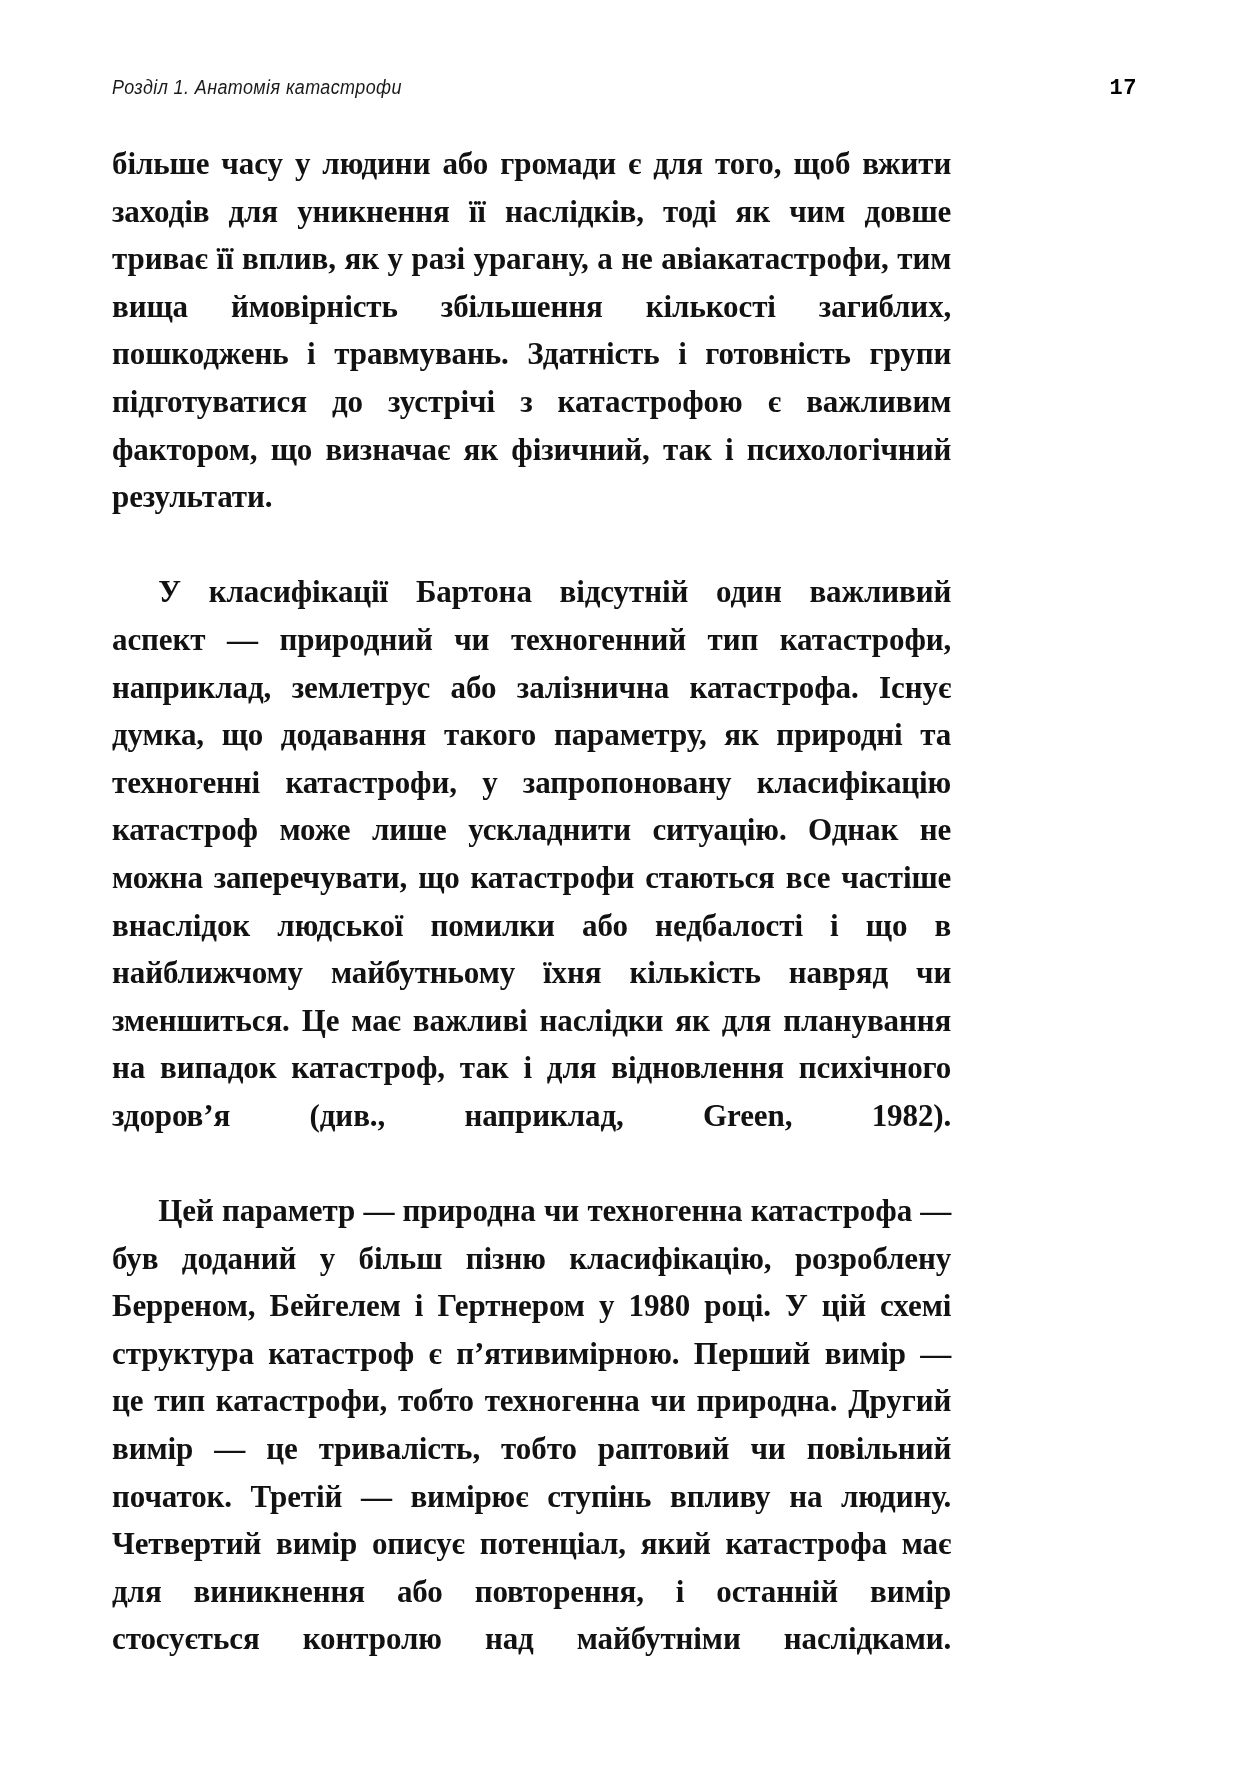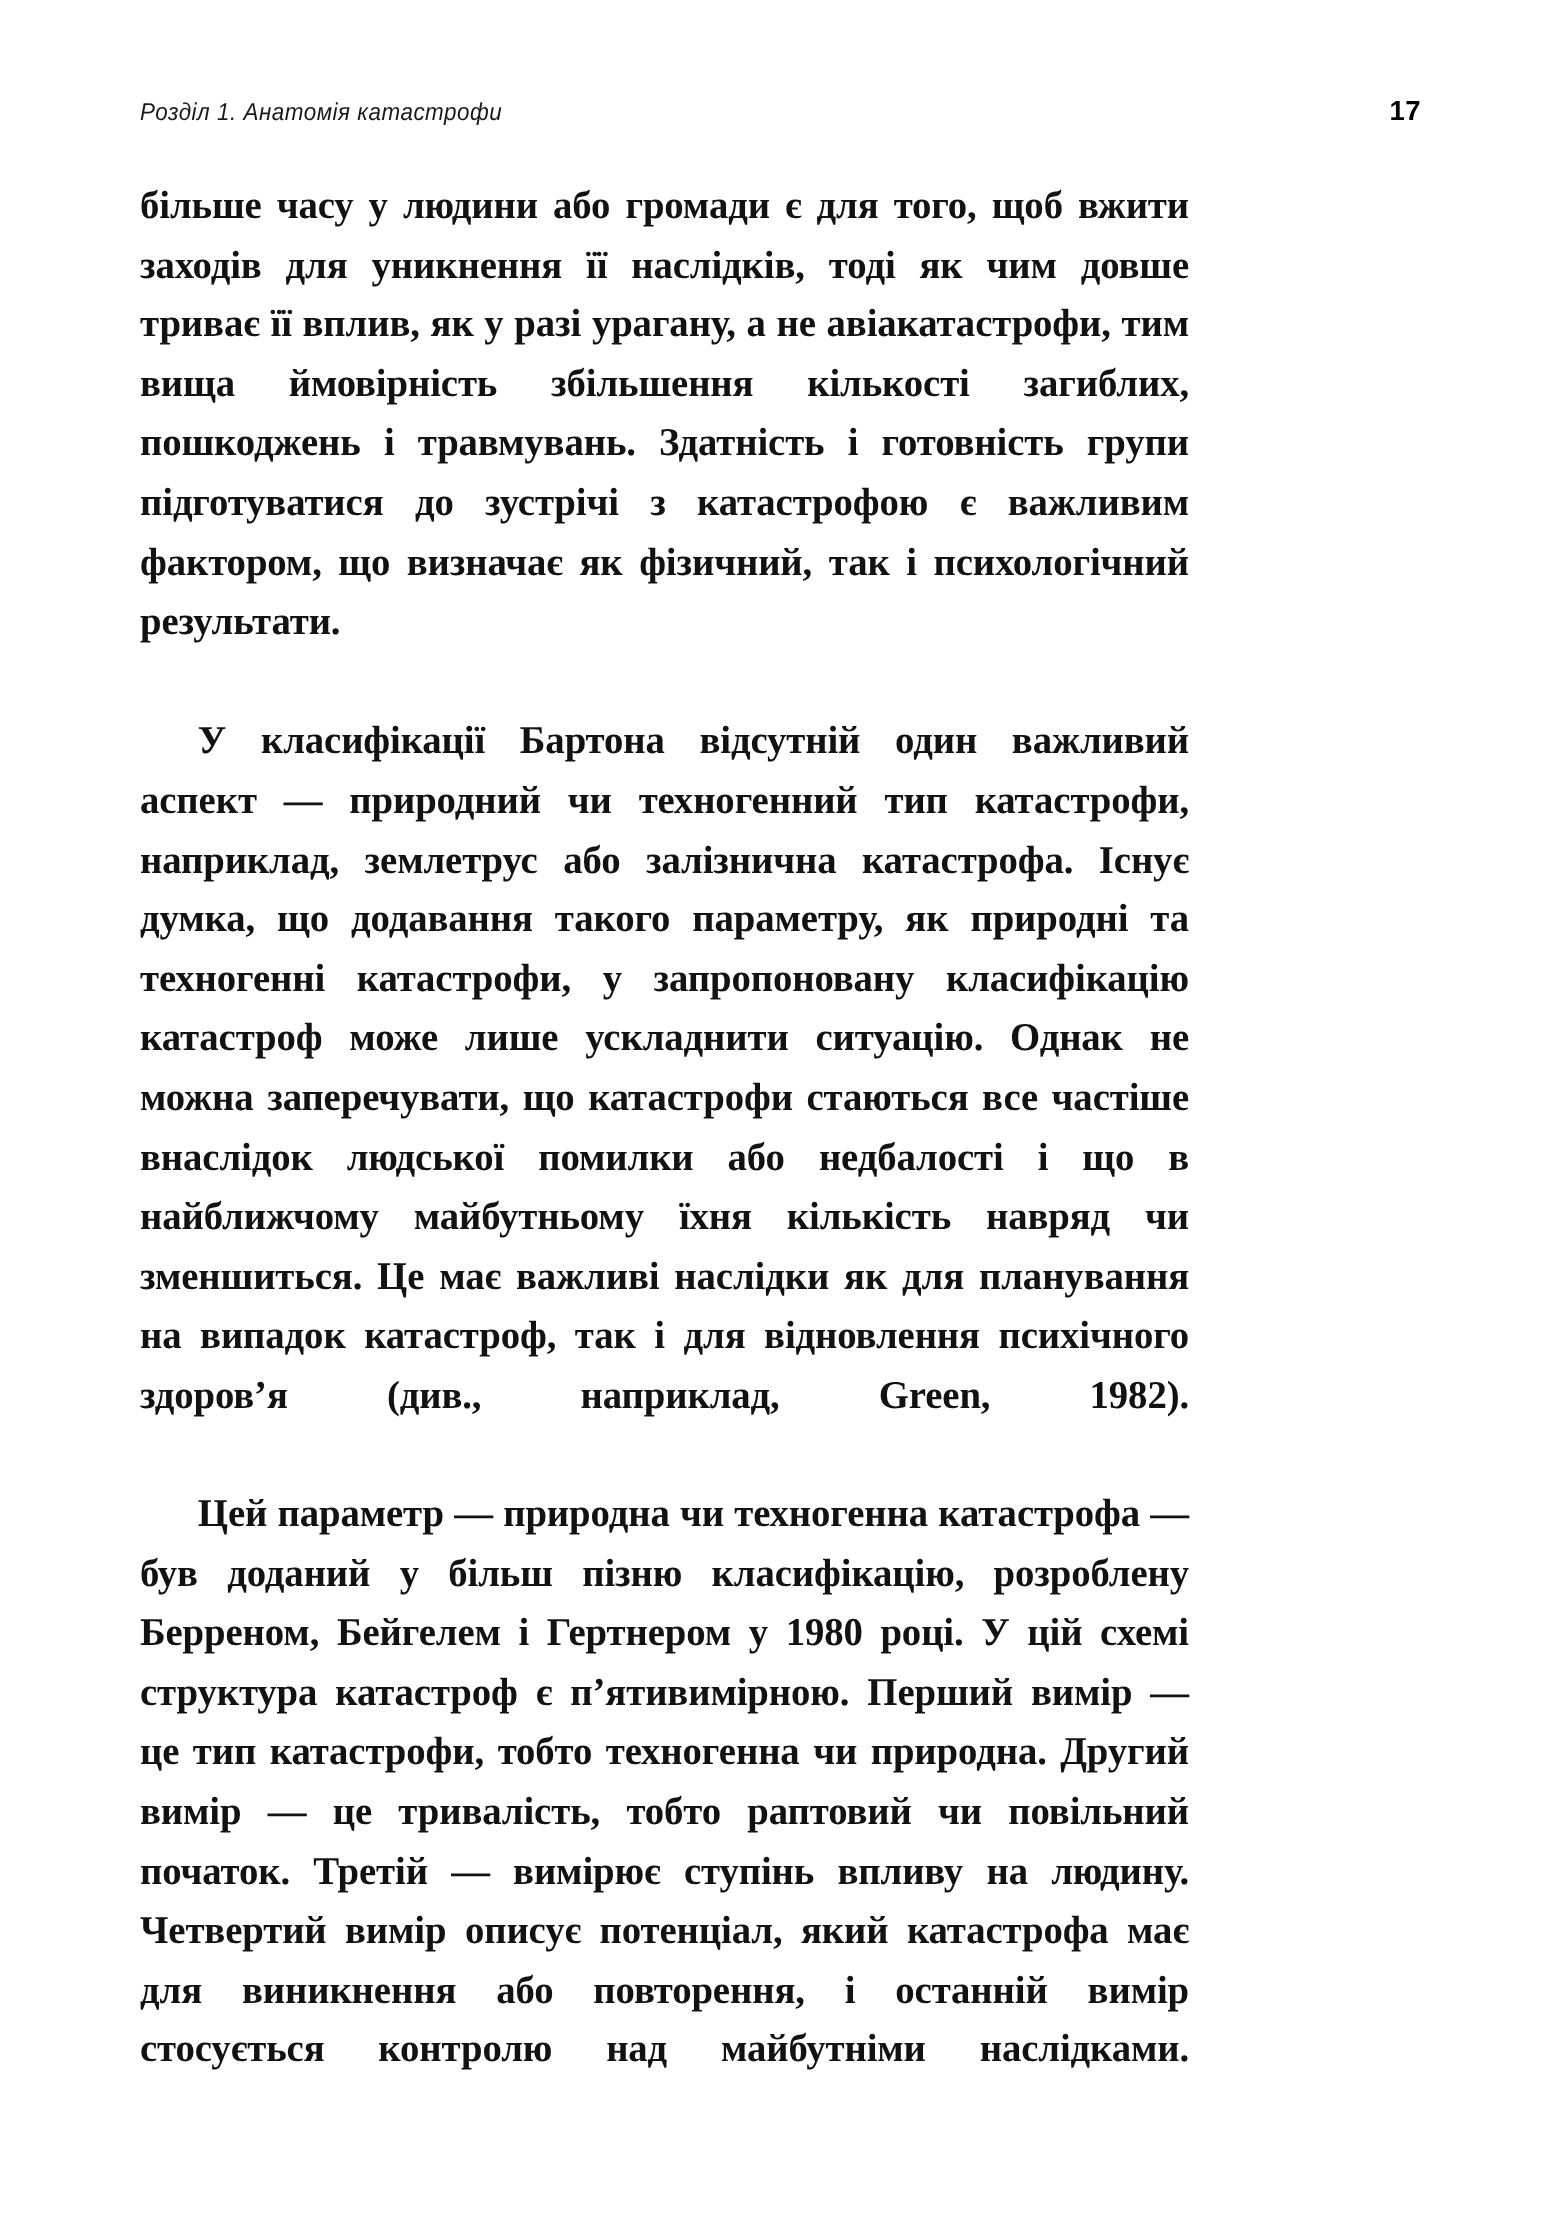--- a/index.html
+++ b/index.html
@@ -36,21 +36,21 @@
     font-style: italic;
     font-size: 19.5px;
     letter-spacing: 0.45px;
     color: #1a1a1a;
     transform: scaleX(0.92);
     transform-origin: left center;
     white-space: nowrap;
   }
 
   .running-head-folio {
-    font-family: Liberation Sans, sans-serif;
+    font-family: Liberation Mono, monospace;
     font-weight: bold;
     font-size: 22px;
     color: #000000;
     letter-spacing: 0.5px;
   }
 
   
   .textblock {
     position: absolute;
     left: 112px;

